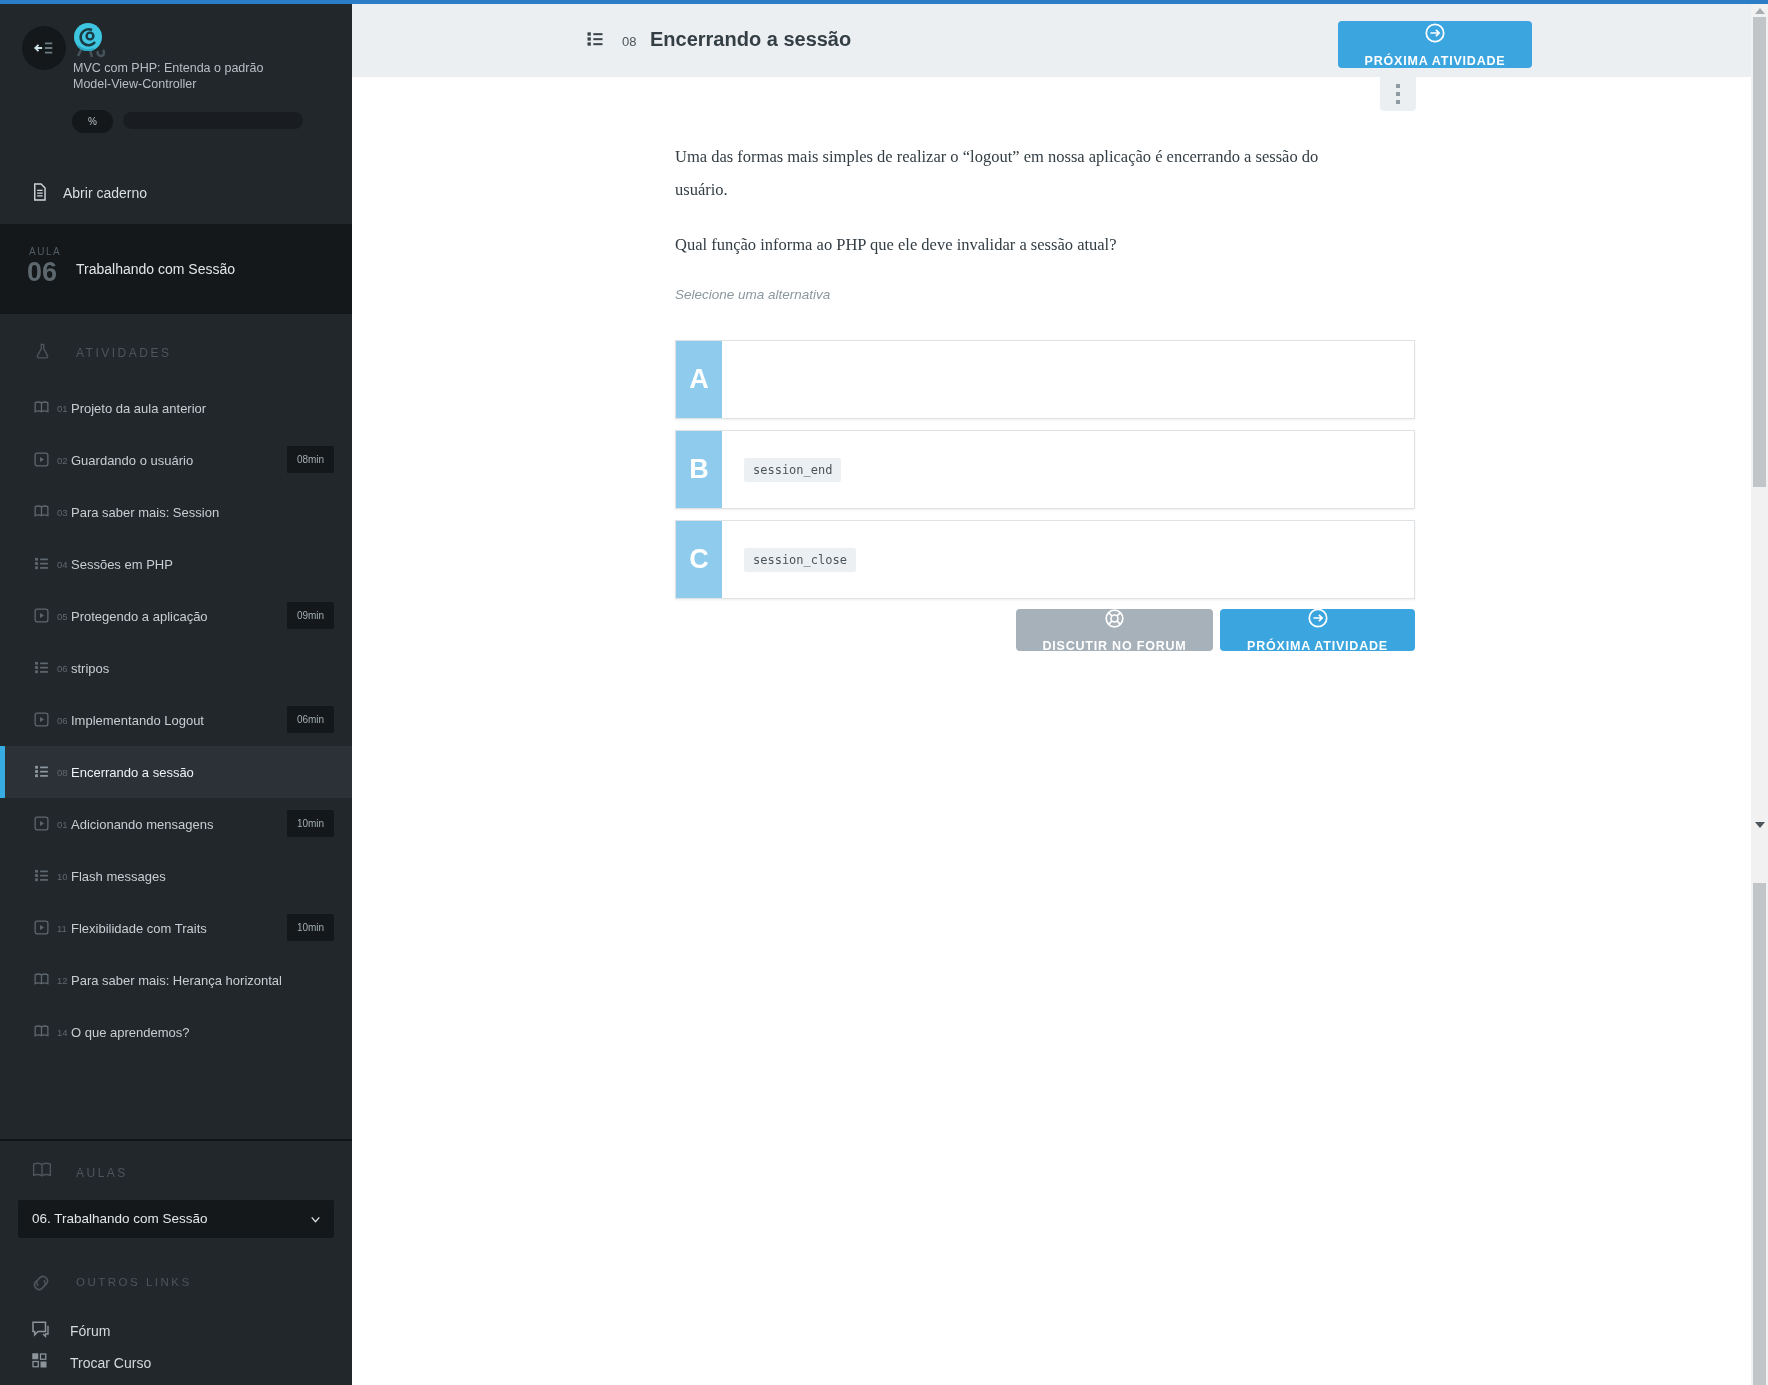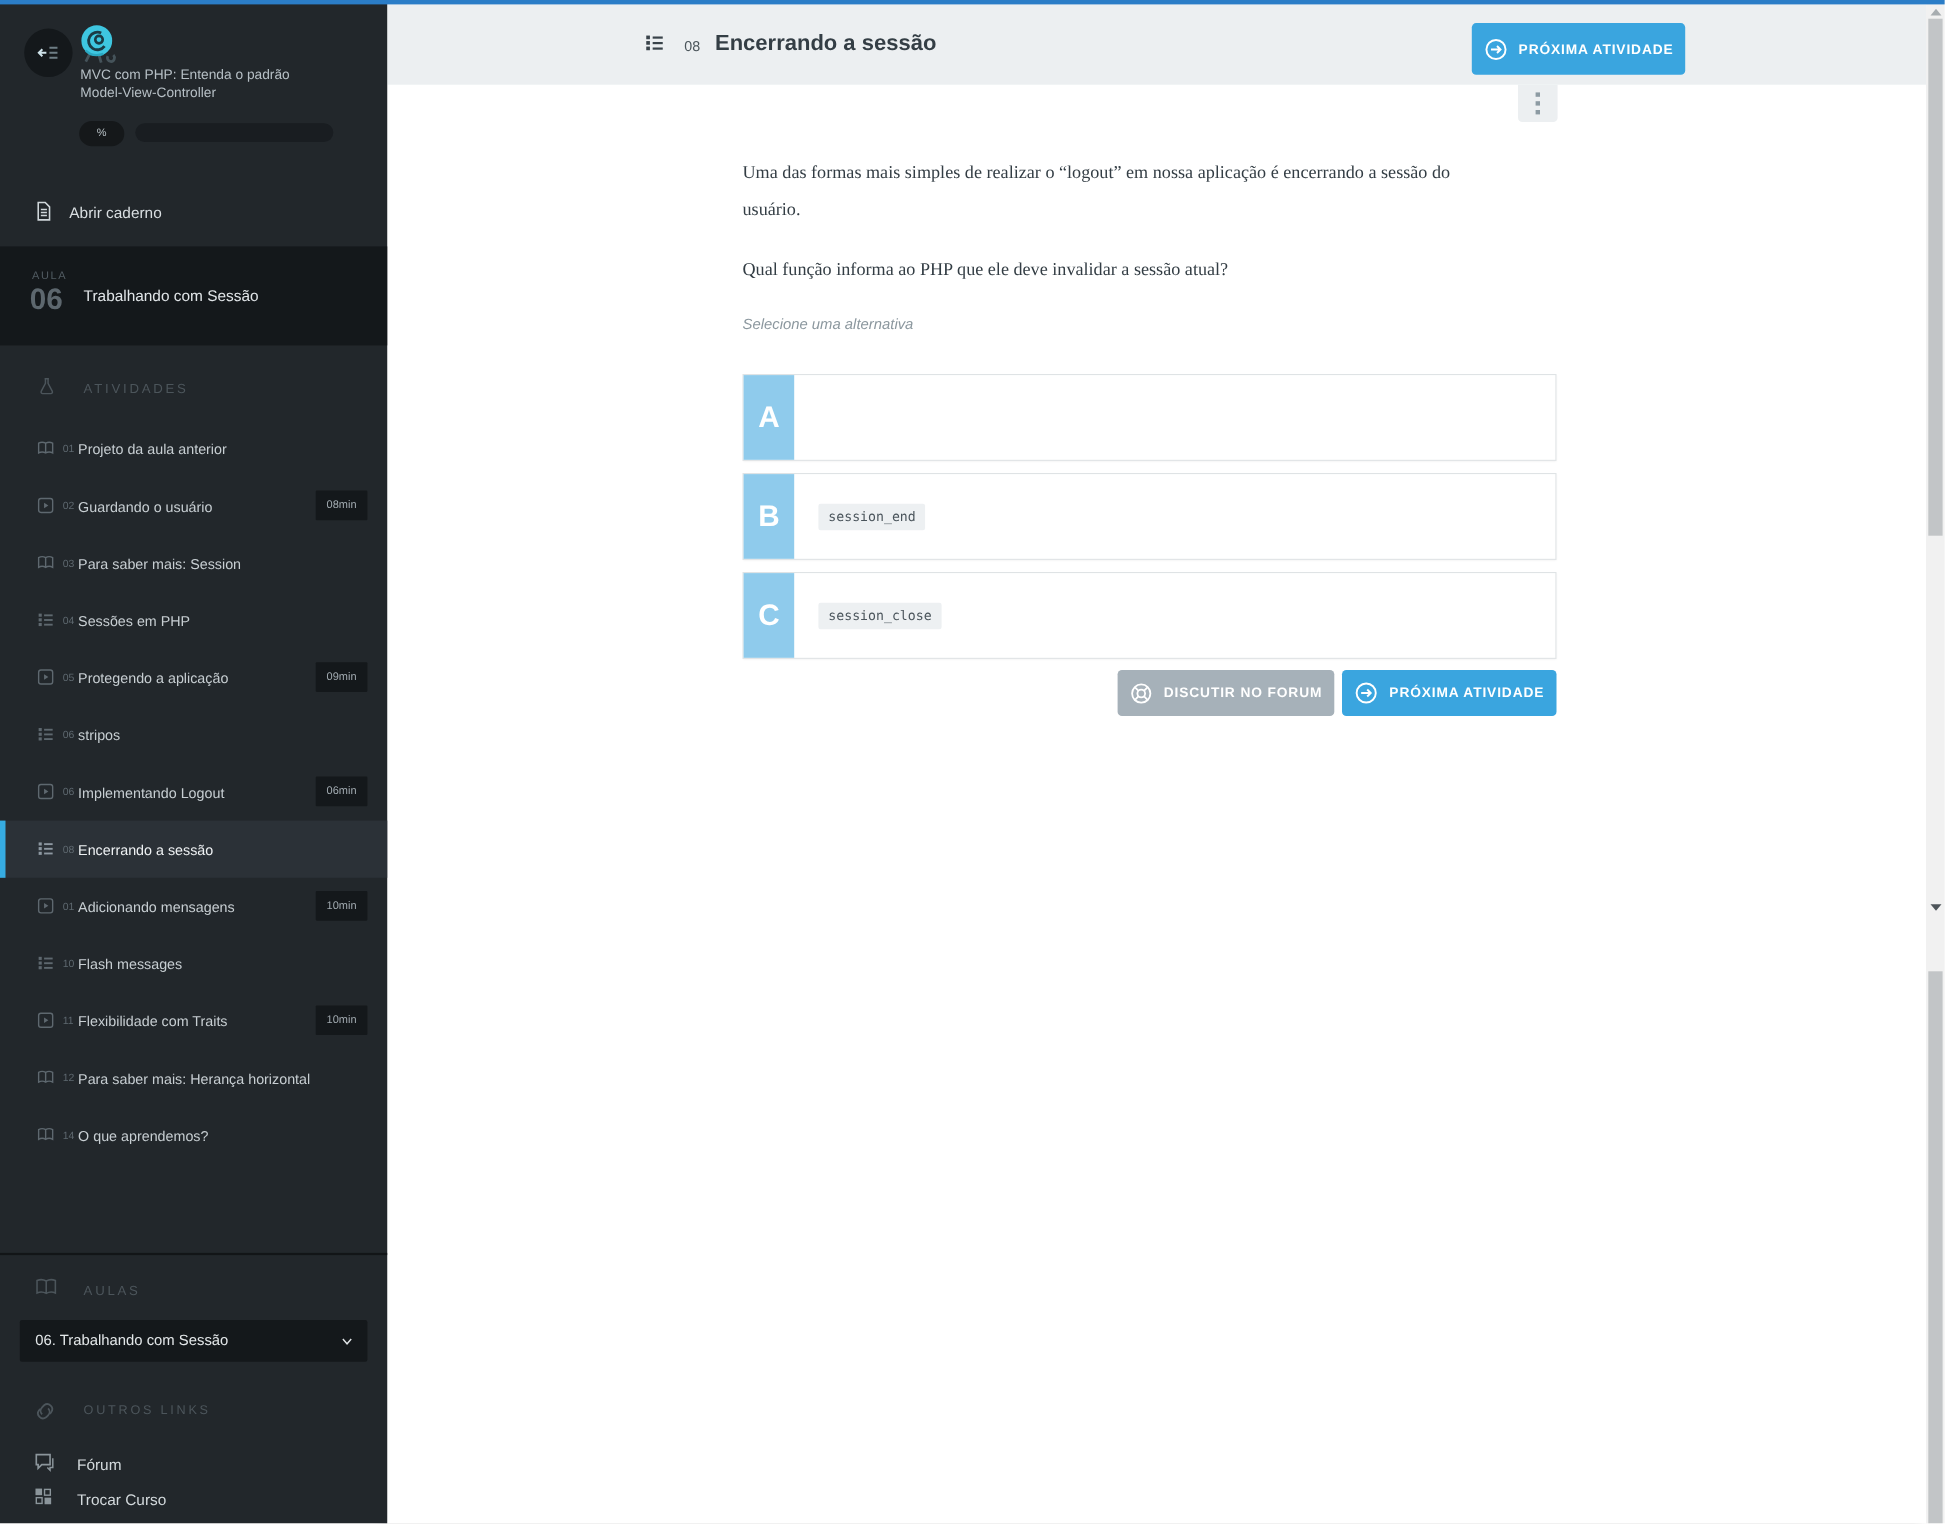--- a/index.html
+++ b/index.html
@@ -56,21 +56,21 @@
 
   
   .main{position:absolute;left:352px;top:4px;width:1399px;height:1381px;background:#ffffff;
     box-shadow:-5px 0 9px rgba(0,0,0,0.28);}
   .main-header{position:absolute;left:0;top:0;width:1399px;height:73px;background:#eceff1;}
   .main-header .qicon{position:absolute;left:233px;top:25px;color:#39434a;}
   .main-header .qnum{position:absolute;left:270px;top:30px;font-size:13px;color:#4b555b;}
   .main-header .qtitle{position:absolute;left:298px;top:24px;font-size:20px;font-weight:bold;color:#343e45;}
   .btn{display:flex;align-items:center;justify-content:center;gap:10px;border:none;border-radius:4px;
     color:#fff;font-family:"Liberation Sans",sans-serif;font-weight:bold;font-size:12.5px;
-    letter-spacing:0.8px;cursor:pointer;}
+    letter-spacing:0.8px;cursor:pointer;flex-direction:column;}
   .btn-blue{background:#3aa5df;}
   .btn-gray{background:#a6b1b9;}
   .header-next{position:absolute;right:219px;top:17px;width:194px;height:47px;}
   .kebab{position:absolute;left:1028px;top:73px;width:36px;height:34px;background:#eceff1;
     border-radius:0 0 4px 4px;display:flex;align-items:center;justify-content:center;cursor:pointer;}
   .kebab .dots{display:flex;flex-direction:column;gap:4px;}
   .kebab .dots span{width:4px;height:4px;background:#8d9ba3;display:block;}
 
   .content{position:absolute;left:323px;top:73px;width:740px;}
   .q-par{position:absolute;left:0;width:650px;font-family:"Liberation Serif",serif;

